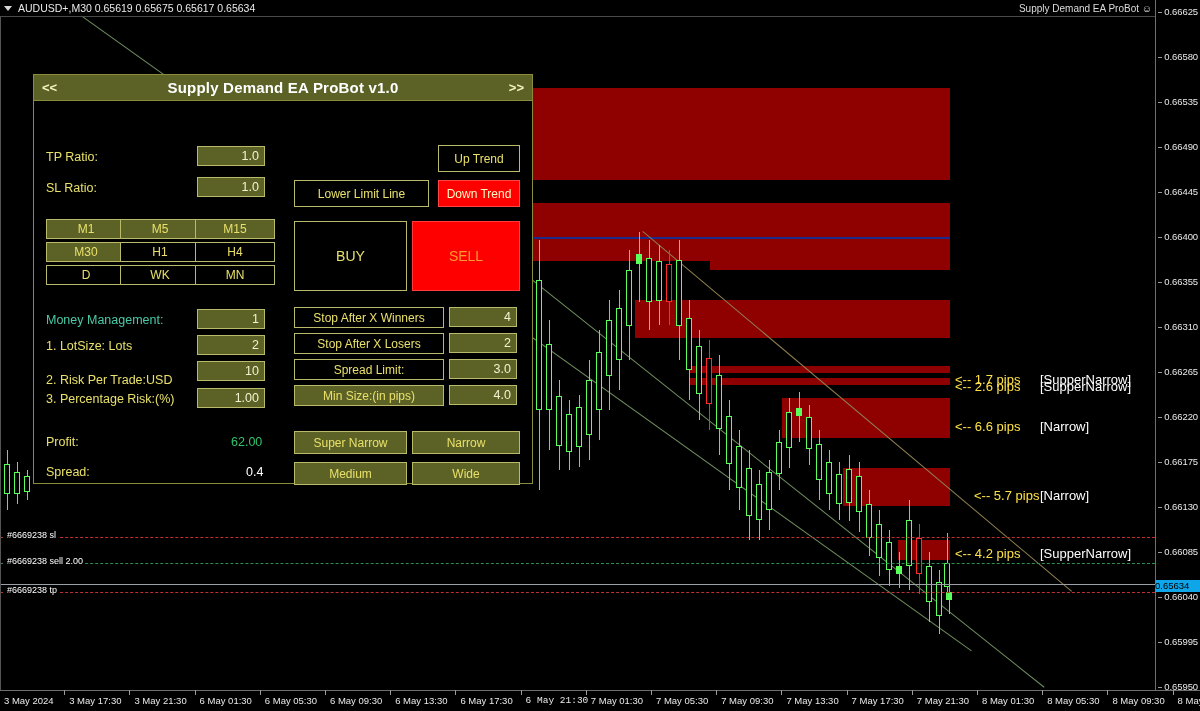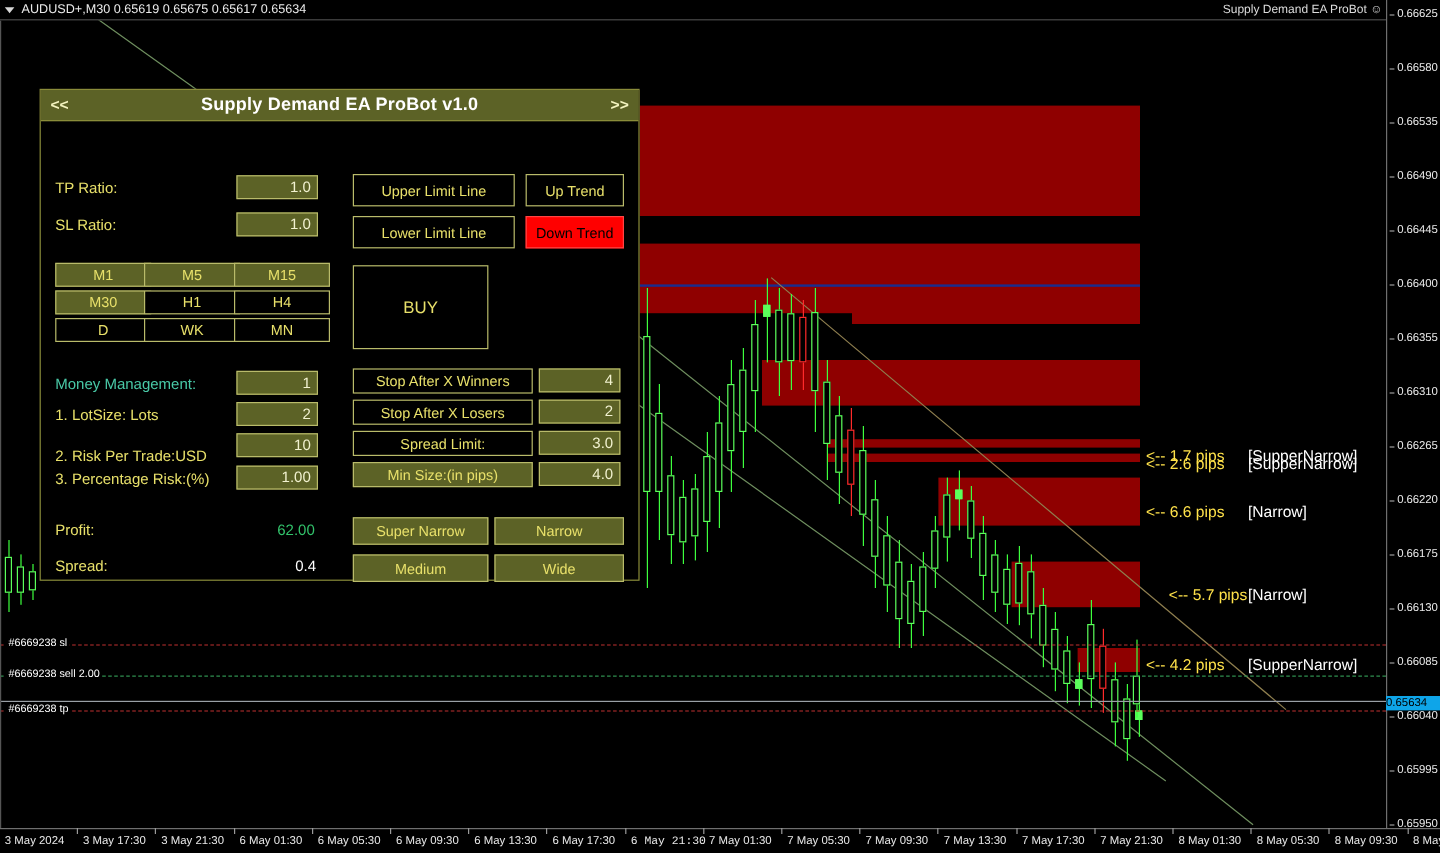--- a/index.html
+++ b/index.html
@@ -120,21 +120,21 @@
     color: #f2f2d0; font-size: 12.5px; text-align: right;
     padding: 2px 5px 2px 0; line-height: 14px;
   }
 
   .btn {
     position: absolute; background: #000; border: 1px solid #b9bb6a;
     color: #e8e06a; font-size: 12px; display: flex; align-items: center; justify-content: center;
     text-align: center; cursor: pointer; line-height: 1;
   }
   .btn.on { background: #5c6226; }
-  .btn.danger { background: #ff0000; border-color: #ff4444; color: #000000; }
+  .btn.danger { background: #ff0000; border-color: #ff4444; color: #fef9c3; }
   .btn.big { font-size: 14px; }
   .btn.sell { background: #ff0000; border-color: #ff3b3b; color: #ff9b2e; font-size: 14px; }
 
   .tf-btn {
     position: absolute; border: 1px solid #b9bb6a; background: #000;
     color: #e8e06a; font-size: 12px; display: flex; align-items: center; justify-content: center;
     cursor: pointer;
   }
 </style>
 </head>
@@ -423,36 +423,36 @@
       <span class="nav right">&gt;&gt;</span>
     </div>
 
     <div class="panel-body">
 
       <div class="lbl" style="left:12px;top:49px;">TP Ratio:</div>
       <div class="field" style="left:163px;top:45px;width:68px;">1.0</div>
       <div class="lbl" style="left:12px;top:80px;">SL Ratio:</div>
       <div class="field" style="left:163px;top:76px;width:68px;">1.0</div>
 
-      <div class="btn" style="left:260px;top:44px;width:135px;height:27px;">Upper Limit Line</div>
       <div class="btn" style="left:260px;top:79px;width:135px;height:27px;">Lower Limit Line</div>
       <div class="btn" style="left:404px;top:44px;width:82px;height:27px;">Up Trend</div>
       <div class="btn danger" style="left:404px;top:79px;width:82px;height:27px;">Down Trend</div>
 
       <div class="tf-btn" style="left:12px;top:118px;width:80px;height:20px;background:#5c6226;">M1</div>
       <div class="tf-btn" style="left:86px;top:118px;width:80px;height:20px;background:#5c6226;">M5</div>
       <div class="tf-btn" style="left:161px;top:118px;width:80px;height:20px;background:#5c6226;">M15</div>
       <div class="tf-btn" style="left:12px;top:141px;width:80px;height:20px;background:#5c6226;">M30</div>
       <div class="tf-btn" style="left:86px;top:141px;width:80px;height:20px;">H1</div>
       <div class="tf-btn" style="left:161px;top:141px;width:80px;height:20px;">H4</div>
       <div class="tf-btn" style="left:12px;top:164px;width:80px;height:20px;">D</div>
       <div class="tf-btn" style="left:86px;top:164px;width:80px;height:20px;">WK</div>
       <div class="tf-btn" style="left:161px;top:164px;width:80px;height:20px;">MN</div>
 
       <div class="btn big" style="left:260px;top:120px;width:113px;height:70px;">BUY</div>
+      <div class="btn sell" style="left:378px;top:120px;width:108px;height:70px;">SELL</div>
 
       <div class="lbl teal" style="left:12px;top:212px;">Money Management:</div>
       <div class="field" style="left:163px;top:208px;width:68px;">1</div>
       <div class="lbl" style="left:12px;top:238px;">1. LotSize: Lots</div>
       <div class="field" style="left:163px;top:234px;width:68px;">2</div>
       <div class="lbl" style="left:12px;top:272px;">2. Risk Per Trade:USD</div>
       <div class="field" style="left:163px;top:260px;width:68px;">10</div>
       <div class="lbl" style="left:12px;top:291px;">3. Percentage Risk:(%)</div>
       <div class="field" style="left:163px;top:287px;width:68px;">1.00</div>
 

